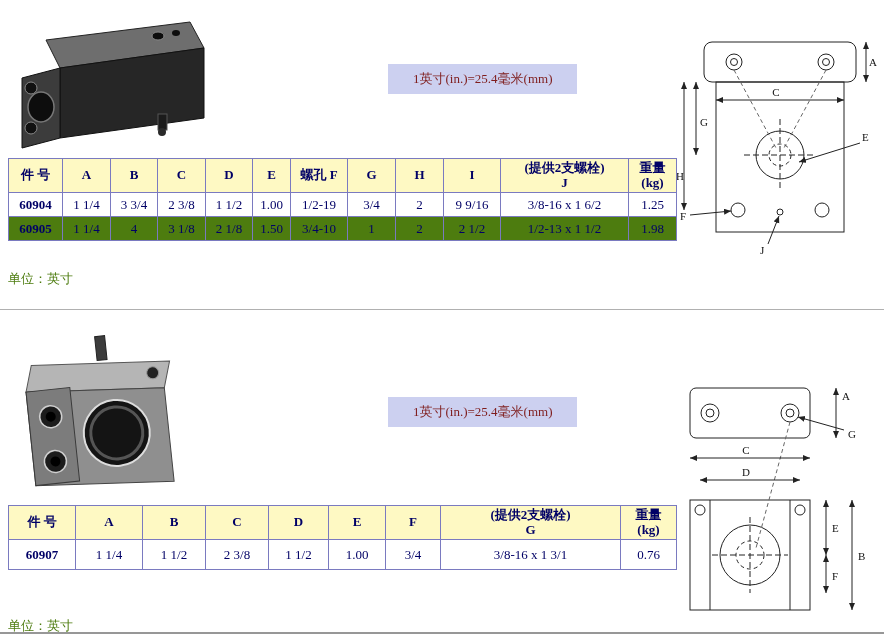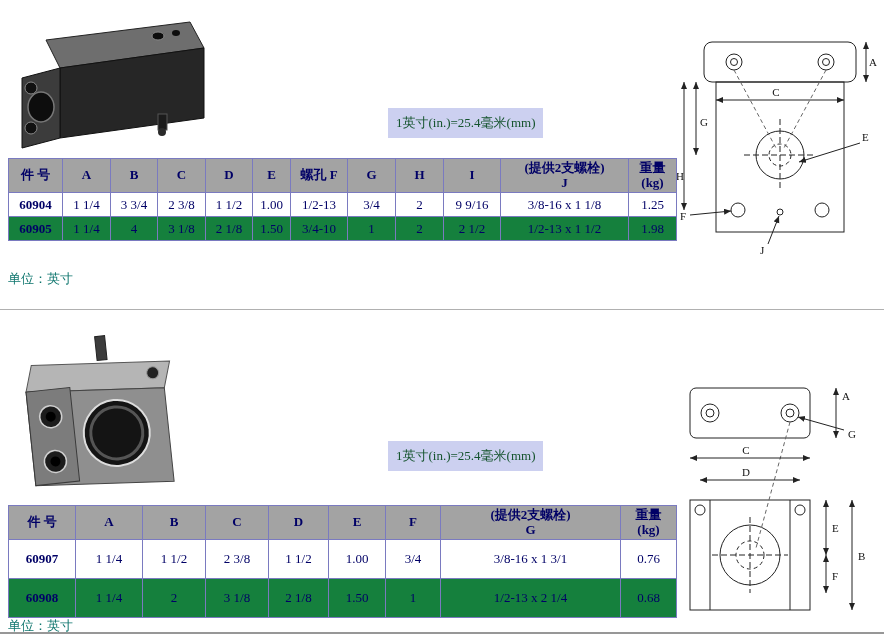--- a/index.html
+++ b/index.html
@@ -4,42 +4,42 @@
 <style>
   * { margin:0; padding:0; box-sizing:border-box; }
   html,body { background:#ffffff; }
   body { font-family:"Liberation Serif","DejaVu Serif",serif; }
   .page { position:relative; width:884px; height:637px; background:#fff; overflow:hidden; }
 
   .photo { position:absolute; }
   .drawing { position:absolute; }
 
   .note {
-    position:absolute; background:#ccd0f0; color:#14532d;
-    font-size:13px; padding:6px 8px; white-space:nowrap;margin-top:44px;
+    position:absolute; background:#ccd0f0; color:#7f1d1d;
+    font-size:13px; padding:6px 25px; white-space:nowrap;
   }
 
   table.spec {
     position:absolute; border-collapse:collapse; table-layout:fixed;
     font-size:13px; color:#000066; width:668px; left:8px;
   }
   .spec th, .spec td {
     border:1px solid #7a7ac0; text-align:center; vertical-align:middle;
     padding:1px 2px; overflow:hidden;
   }
   .spec thead th {
-    background:#a3a3a3; white-space:pre-line; line-height:1.15;
+    background:#fef9c3; white-space:pre-line; line-height:1.15;
     height:34px; font-weight:bold;
   }
   #t1 tbody td { height:24px; }
-  #t2 tbody td { height:39px; }
-  .spec tbody tr:nth-child(2) { background:#15803d;margin-top:44px; }
+  #t2 tbody td { height:30px; }
+  .spec tbody tr:nth-child(2) { background:#4d7c0f;margin-top:44px; }
   .spec td.part { font-weight:bold; }
 
-  .unit { position:absolute; left:8px; font-size:13px; color:#0f766e; }
+  .unit { position:absolute; left:8px; font-size:13px; color:#4d7c0f; }
 
   .divider { position:absolute; left:0; width:884px; background:#b0b0b0; height:1px; }
   .divider.bottom { background:#979797; height:2px; }
 
   svg text { font-family:"Liberation Serif","DejaVu Serif",serif; font-size:11px; fill:#111; }
 </style>
 </head>
 <body>
 
 <div class="page">
@@ -139,25 +139,25 @@
       </tr>
     </thead>
     <tbody>
       <tr>
         <td class="part">60904</td>
         <td>1 1/4</td>
         <td>3 3/4</td>
         <td>2 3/8</td>
         <td>1 1/2</td>
         <td>1.00</td>
-        <td>1/2-13</td>
+        <td>1/2-19</td>
         <td>3/4</td>
         <td>2</td>
         <td>9 9/16</td>
-        <td>3/8-16 x 1 1/8</td>
+        <td>3/8-16 x 1 6/2</td>
         <td>1.25</td>
       </tr>
       <tr>
         <td class="part">60905</td>
         <td>1 1/4</td>
         <td>4</td>
         <td>3 1/8</td>
         <td>2 1/8</td>
         <td>1.50</td>
         <td>3/4-10</td>
@@ -270,31 +270,20 @@
         <td class="part">60907</td>
         <td>1 1/4</td>
         <td>1 1/2</td>
         <td>2 3/8</td>
         <td>1 1/2</td>
         <td>1.00</td>
         <td>3/4</td>
         <td>3/8-16 x 1 3/1</td>
         <td>0.76</td>
       </tr>
-      <tr>
-        <td class="part">60908</td>
-        <td>1 1/4</td>
-        <td>2</td>
-        <td>3 1/8</td>
-        <td>2 1/8</td>
-        <td>1.50</td>
-        <td>1</td>
-        <td>1/2-13 x 2 1/4</td>
-        <td>0.68</td>
-      </tr>
     </tbody>
   </table>
 
   <div class="unit" style="top:617px;">单位：英寸</div>
 
   <div class="divider bottom" style="top:632px;"></div>
 
 </div>
 
 </body></html>

